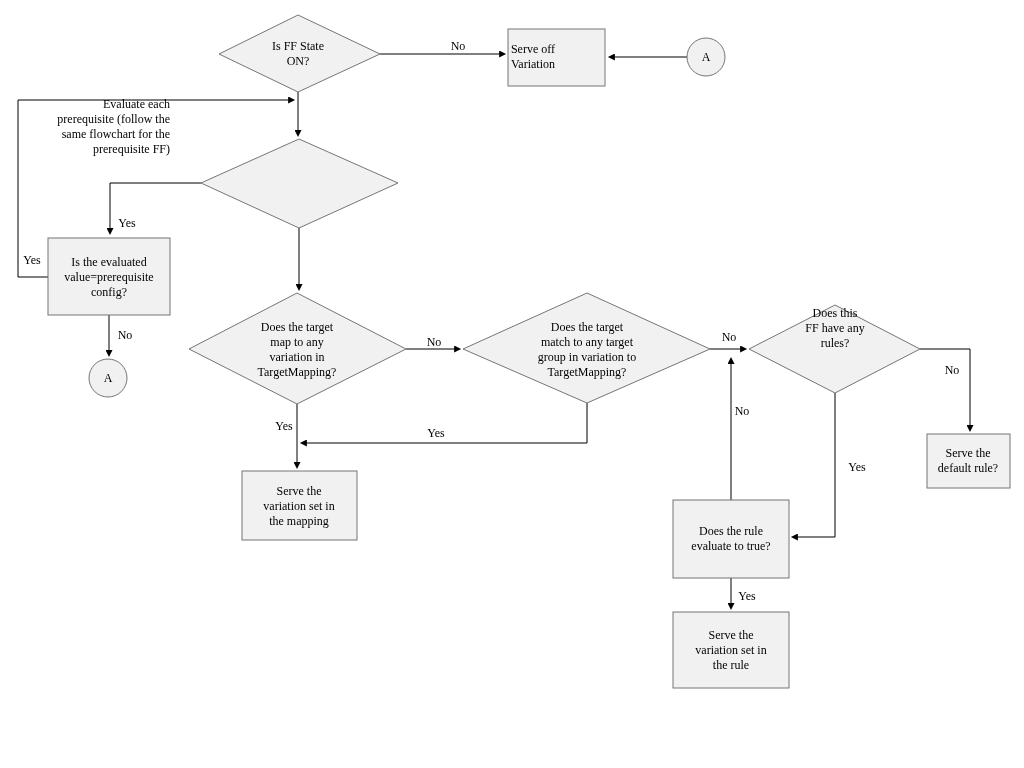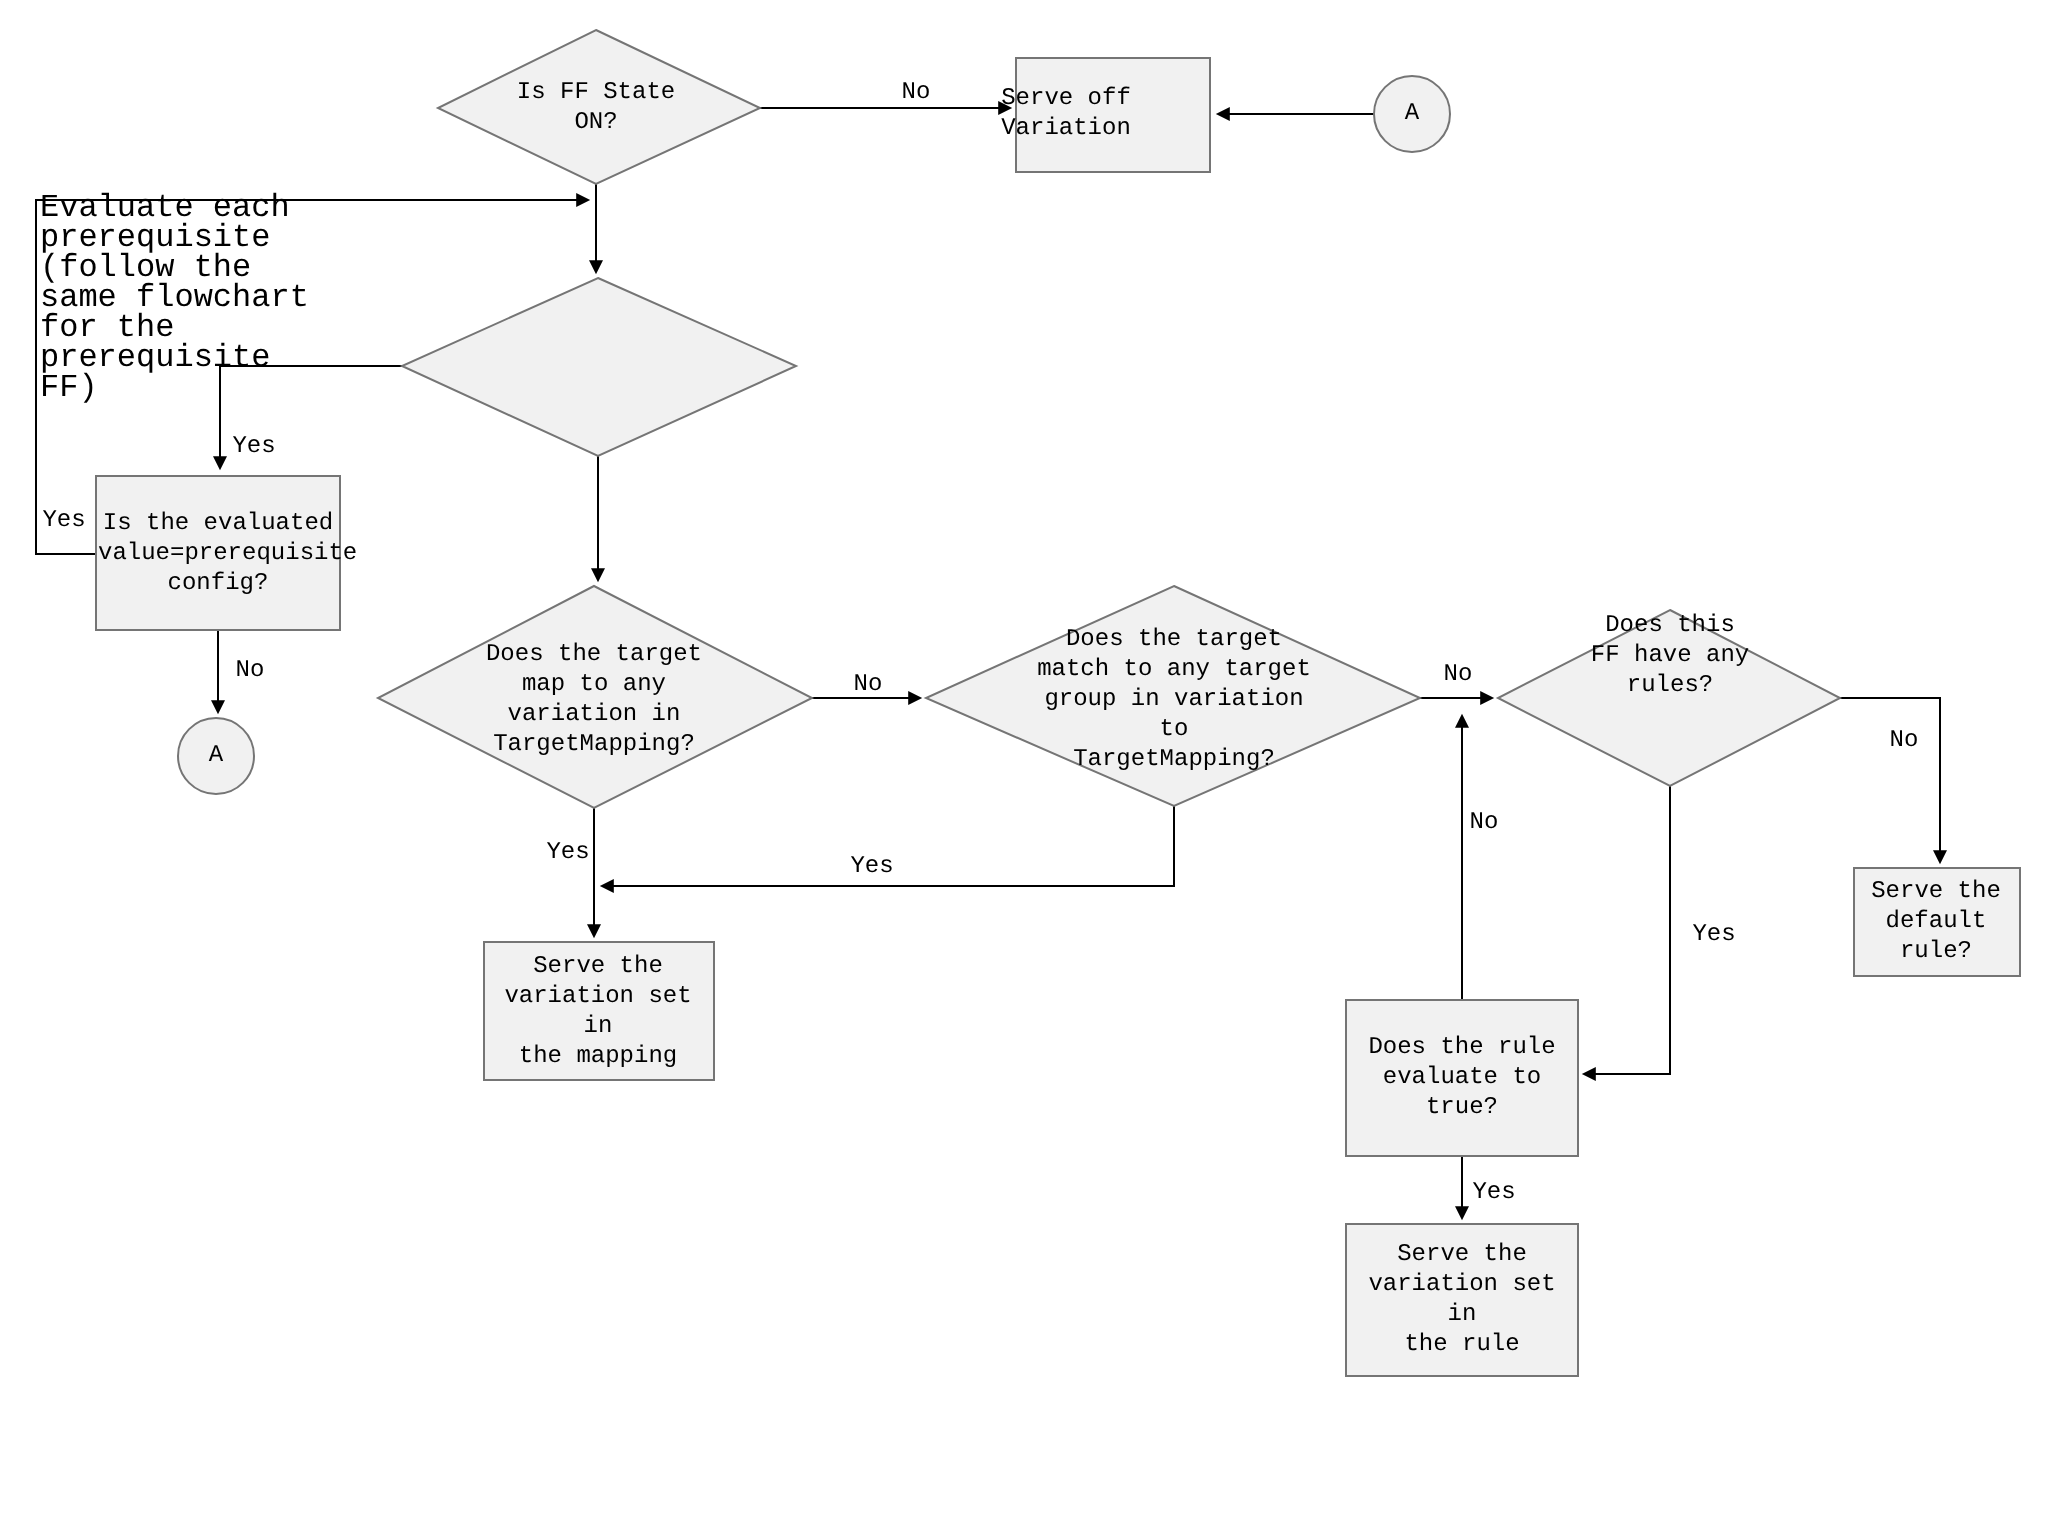--- a/index.html
+++ b/index.html
@@ -5,35 +5,35 @@
   :root{
     --shape-fill:#f1f1f1;
     --shape-border:#757575;
     --connector:#000000;
     --text:#000000;
     --canvas:#ffffff;
   }
   html,body{margin:0;padding:0;background:var(--canvas);}
   .canvas{
     position:relative;width:1024px;height:764px;background:var(--canvas);
-    font-family:Liberation Mono, monospace;color:var(--text);
+    font-family:Liberation Serif, serif;color:var(--text);
     overflow:hidden;
   }
   .canvas svg{position:absolute;left:0;top:0;}
   .node-label{
     position:absolute;transform:translate(-50%,-50%);
     font-size:12px;line-height:15px;text-align:center;
     white-space:pre-line;color:var(--text);
   }
   .edge-label{
     position:absolute;transform:translate(-50%,-50%);
     font-size:12px;line-height:14px;color:var(--text);white-space:nowrap;
   }
   .note{
-    position:absolute;font-size:16px;line-height:15px;text-align:left;
+    position:absolute;font-size:12px;line-height:15px;text-align:right;
     white-space:pre-line;color:var(--text);
   }
   .shape{fill:var(--shape-fill);stroke:var(--shape-border);stroke-width:1;}
   .edge{fill:none;stroke:var(--connector);stroke-width:1;}
 </style>
 </head>
 <body>
 
 <div class="canvas">
 

